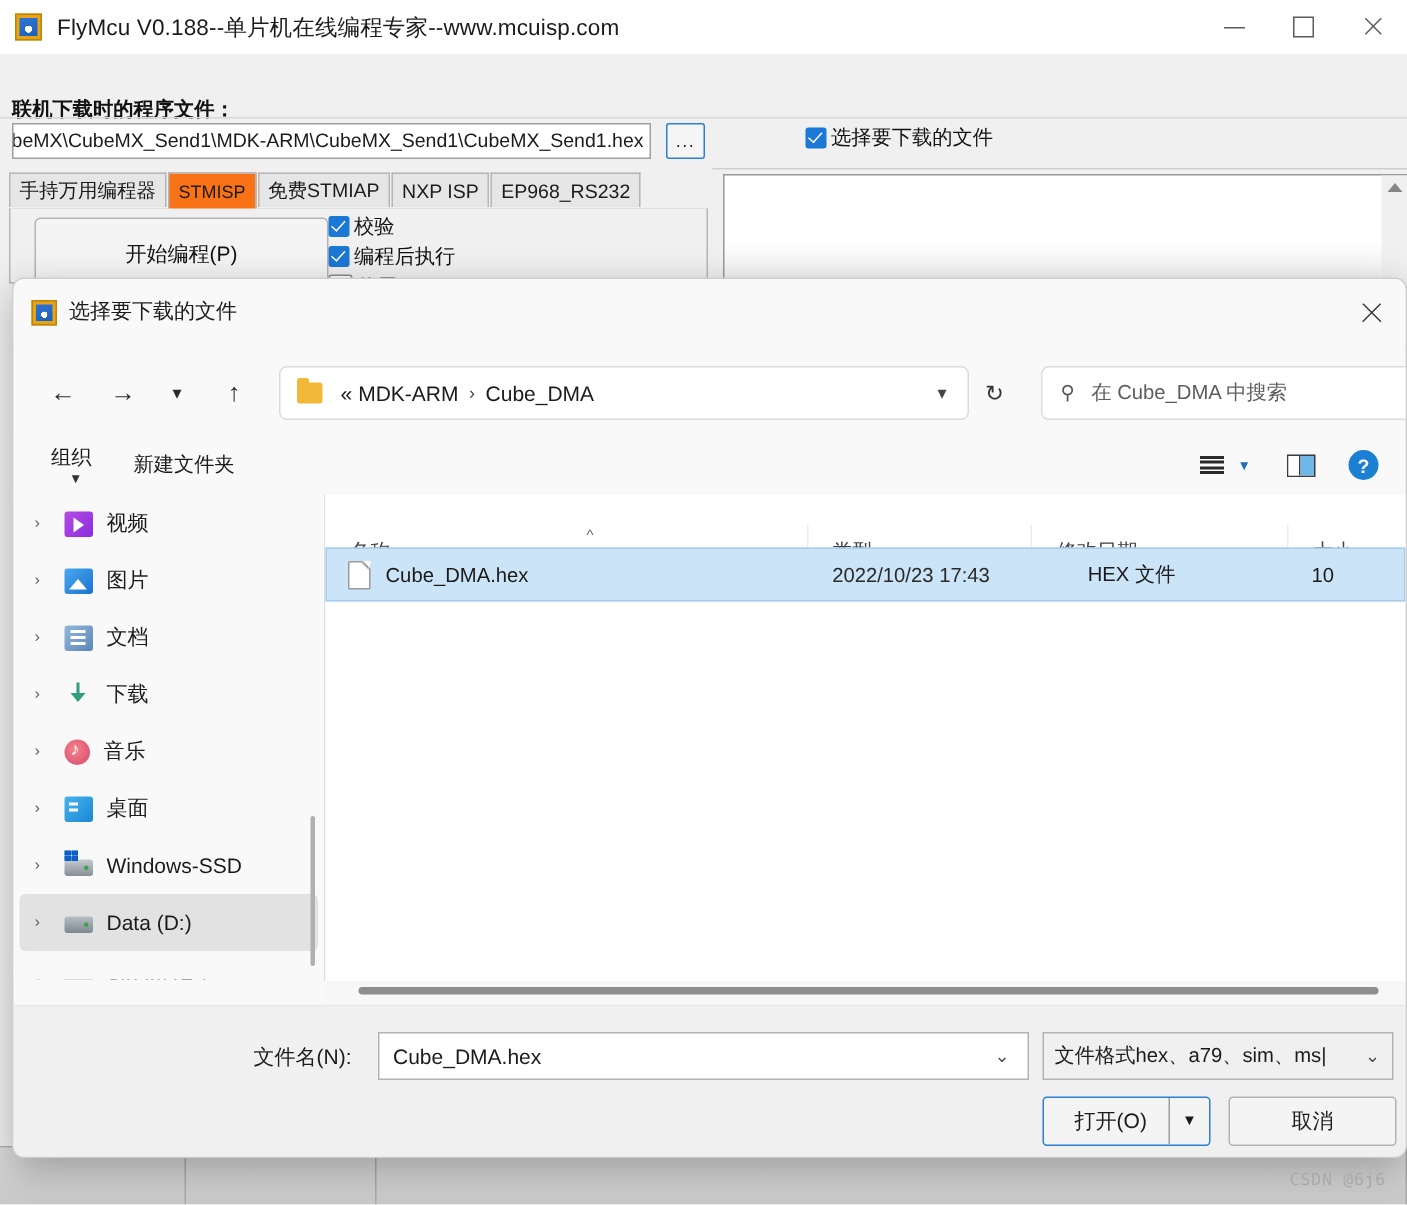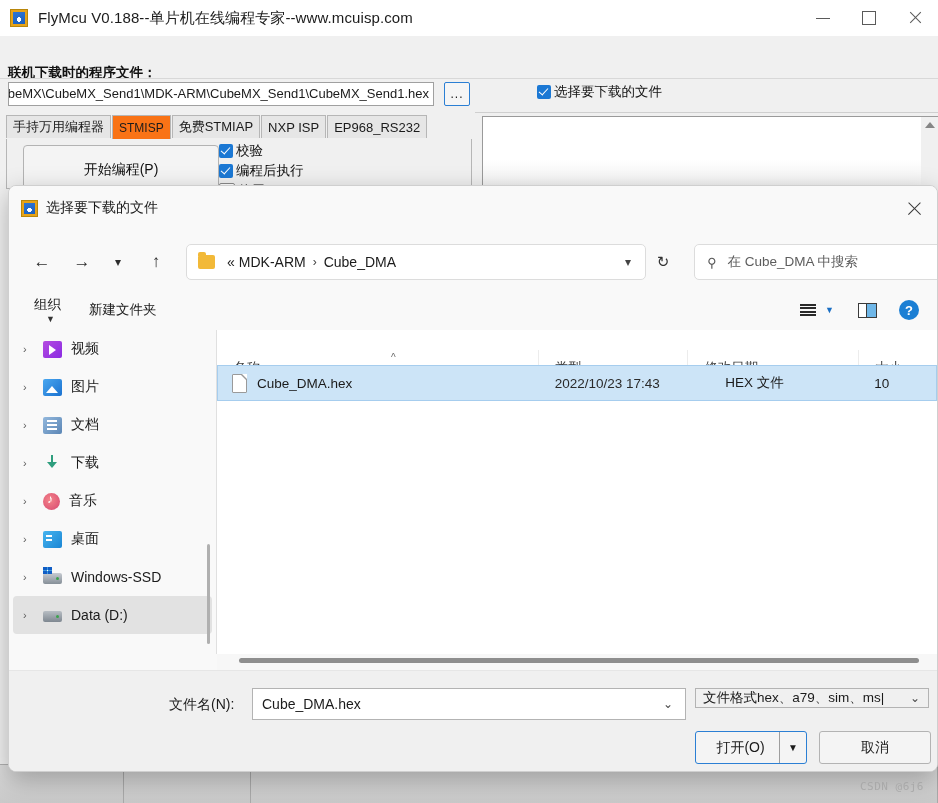--- a/index.html
+++ b/index.html
@@ -659,21 +659,21 @@
     font-size: 14px; color: #1b1b1b;
     white-space: nowrap;
   }
   #filename-caret {
     margin-left: auto; margin-right: 12px;
     font-size: 12px; color: #4a4a4a;
   }
   #filetype-select {
     position: absolute;
     left: 686px; top: 17px;
-    width: 234px; height: 20px;
+    width: 234px; height: 32px;
     background: #f0f0f0;
     border: 1px solid #b3b3b3;
     box-sizing: border-box;
     display: flex; align-items: center;
     overflow: hidden;
   }
   #filetype-value {
     margin-left: 7px;
     font-size: 13.5px; color: #1b1b1b;
     white-space: nowrap;

